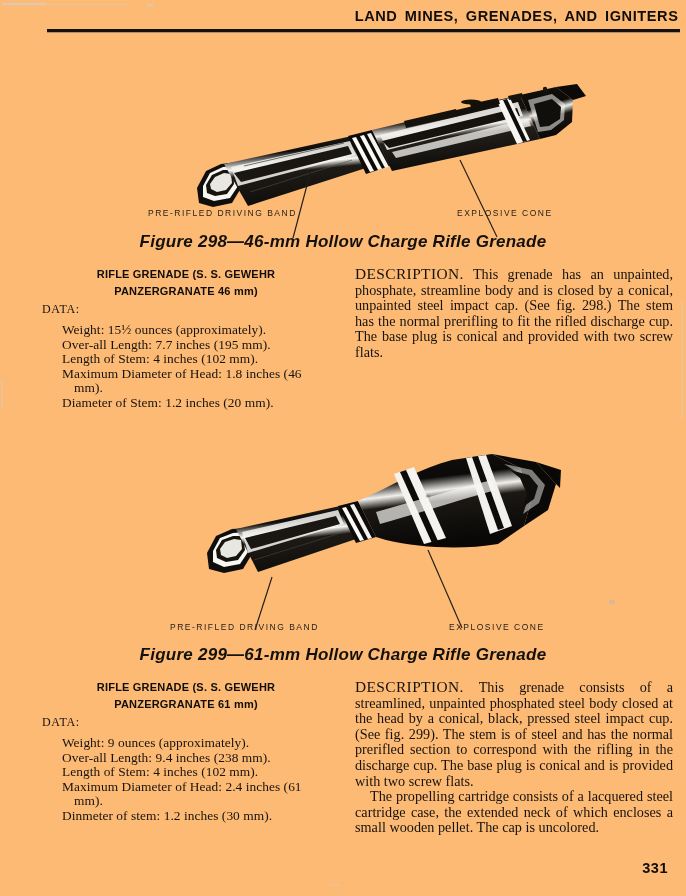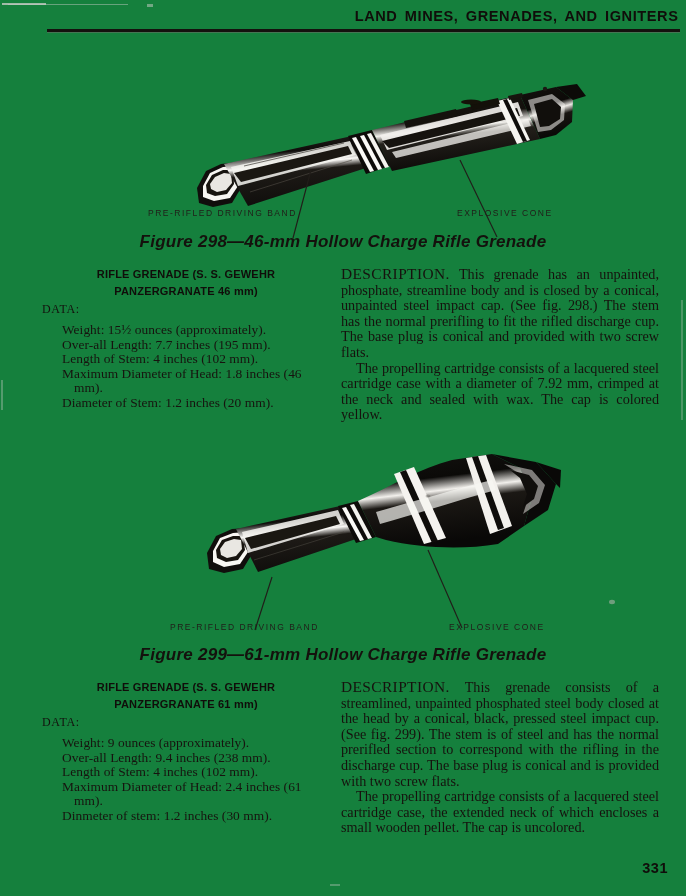--- a/index.html
+++ b/index.html
@@ -13,21 +13,21 @@
     position: relative;
     overflow: hidden;
     font-family: "Liberation Serif", serif;
     color: #16130f;
     -webkit-font-smoothing: antialiased;
   }
 
   .page {
     position: absolute;
     inset: 0;
-    background: #15803d;
+    background: #fdba74;
   }
 
   
   .scan-artifact {
     position: absolute;
     background: #cfcfcb;
     opacity: .75;
   }
 
   
@@ -92,21 +92,21 @@
   
   .section { position: absolute; left: 0; right: 0; }
 
   .col-left {
     position: absolute;
     left: 42px;
     width: 288px;
   }
   .col-right {
     position: absolute;
-    left: 341px;
+    left: 355px;
     width: 318px;
   }
 
   .sub-head {
     font-family: "Liberation Sans", sans-serif;
     font-weight: bold;
     font-size: 11px;
     letter-spacing: .2px;
     text-align: center;
     line-height: 17px;
@@ -277,21 +277,20 @@
         <li>Maximum Diameter of Head: 1.8 inches (46 mm).</li>
         <li>Diameter of Stem: 1.2 inches (20 mm).</li>
       </ul>
     </div>
 
     <div class="col-right desc">
       <p class="first-para">
         <span class="lead">DESCRIPTION.</span>
         <span>This grenade has an unpainted, phosphate, streamline body and is closed by a conical, unpainted steel impact cap.  (See fig. 298.)  The stem has the normal prerifling to fit the rifled discharge cup.  The base plug is conical and provided with two screw flats.</span>
       </p>
-      <p class="cont-para">The propelling cartridge consists of a lacquered steel cartridge case with a diameter of 7.92 mm, crimped at the neck and sealed with wax.  The cap is colored yellow.</p>
     </div>
   </div>
 
   <div class="figure-block" style="left:0;top:440px;width:686px;height:225px;">
 
     <svg class="fig-svg" width="686" height="205" viewBox="0 0 686 205">
       <defs>
         <linearGradient id="warheadShade299" x1="0" y1="0" x2="0.22" y2="1">
           <stop offset="0%" stop-color="#141210"></stop>
           <stop offset="33%" stop-color="#0b0a08"></stop>

